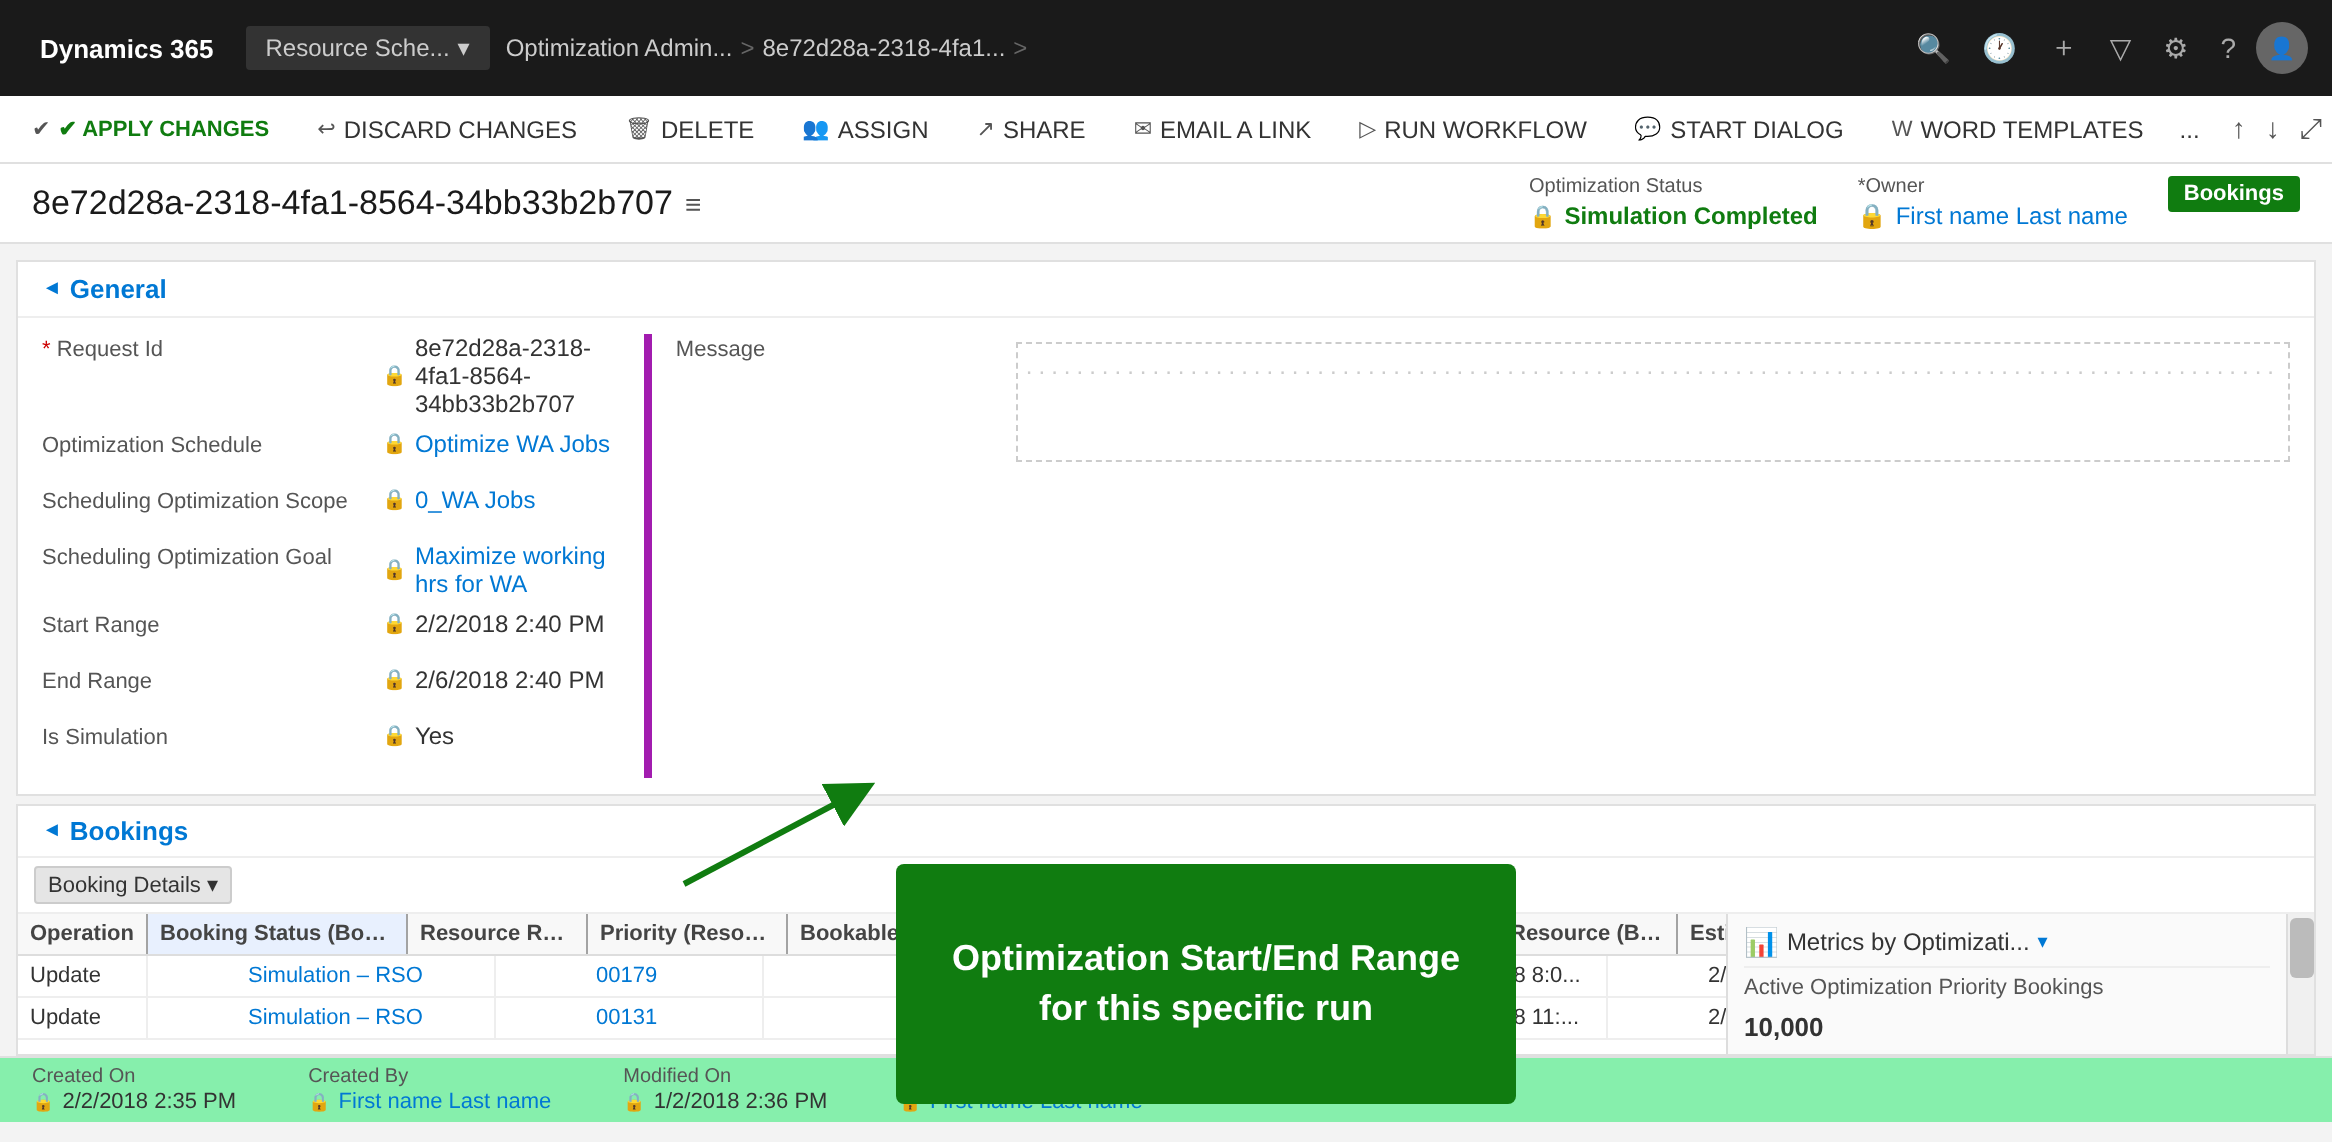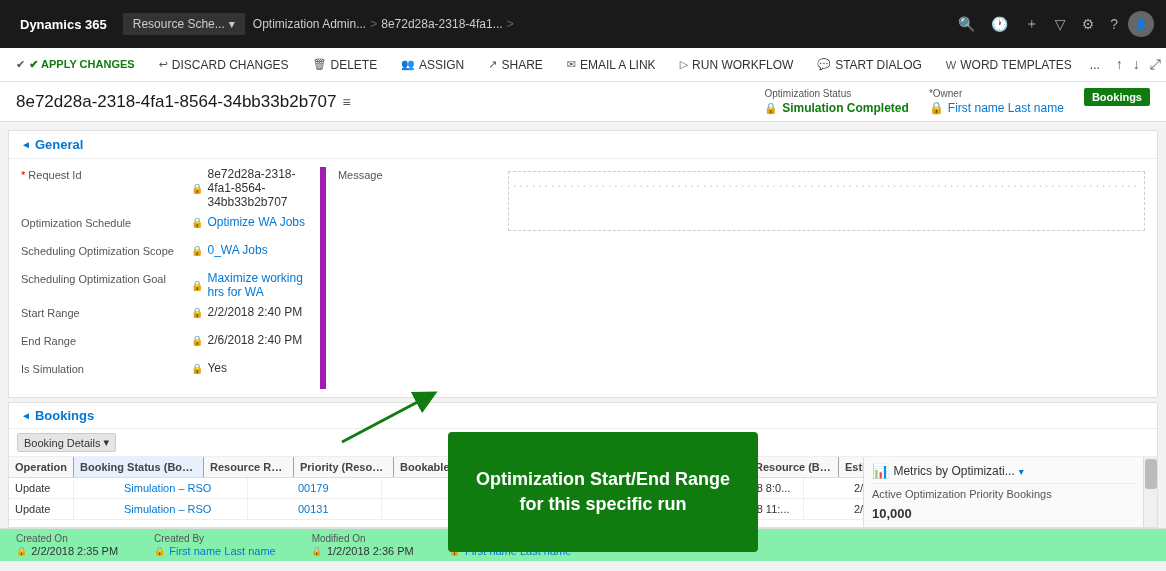--- a/index.html
+++ b/index.html
@@ -59,21 +59,21 @@
     }
 
     
     .form-section { background: white; margin: 8px 8px 0 8px; border: 1px solid #e0e0e0; padding: 0; flex-shrink: 0; }
     .section-header { display: flex; align-items: center; gap: 4px; padding: 6px 12px; border-bottom: 1px solid #eee; }
     .section-title { color: #0078d4; font-size: 13px; font-weight: 600; }
     .section-toggle { color: #0078d4; font-size: 10px; cursor: pointer; }
 
     .form-body { display: flex; padding: 8px 0; }
     .form-col { flex: 1; padding: 0 12px; }
-    .form-col + .form-col { border-left: 6px solid #a21caf; }
+    .form-col + .form-col { border-left: 4px solid #a21caf; }
 
     .form-row { display: flex; align-items: flex-start; margin-bottom: 6px; min-height: 22px; }
     .form-label { width: 170px; font-size: 11px; color: #555; padding-top: 2px; flex-shrink: 0; }
     .form-label.required::before { content: '* '; color: #c00; }
     .form-value { flex: 1; font-size: 12px; color: #333; display: flex; align-items: center; gap: 4px; }
     .form-link { color: #0078d4; cursor: pointer; text-decoration: none; }
 
     .message-area { width: 100%; min-height: 60px; border: 1px dashed #ccc; margin-top: 4px; padding: 4px; font-size: 12px; color: #999; }
 
     

